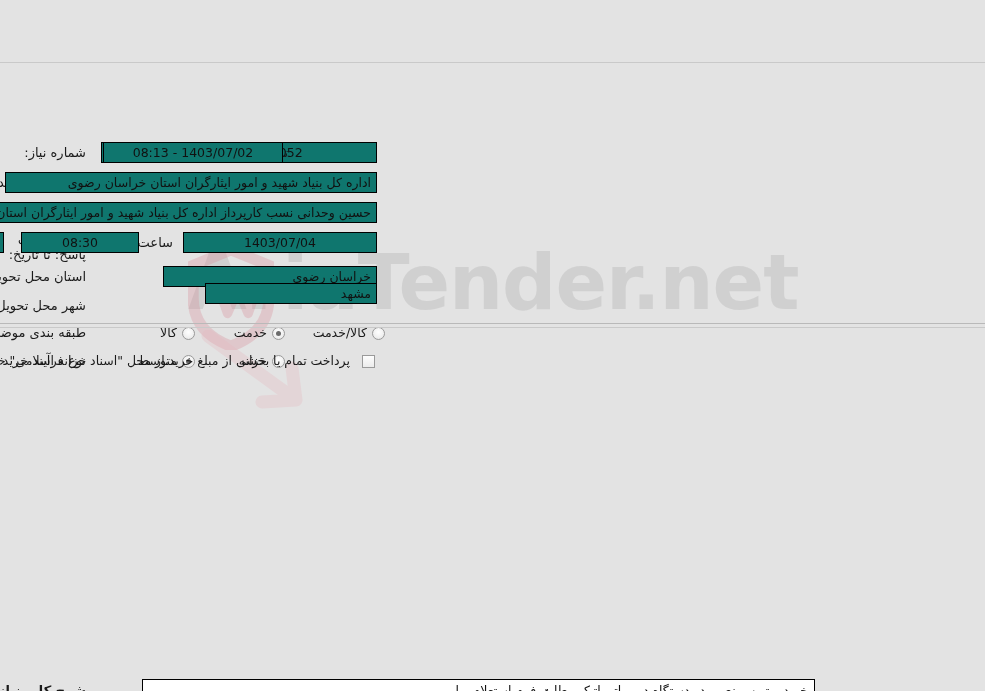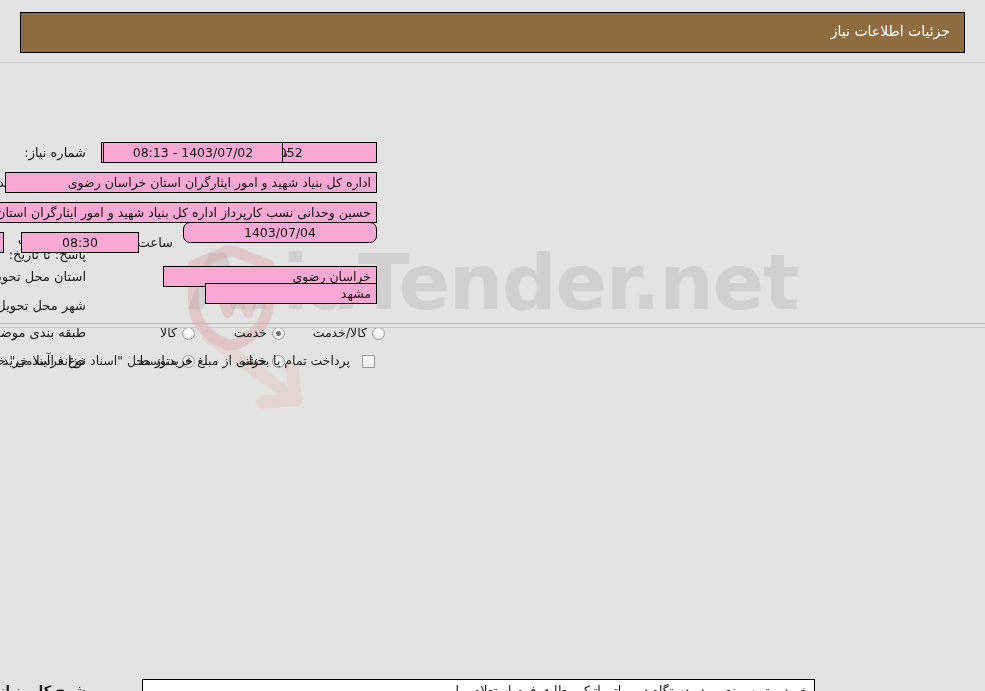--- a/index.html
+++ b/index.html
@@ -92,21 +92,21 @@
     color: #1a1a1a;
     white-space: nowrap;
     text-align: right;
   }
   .lbl-b { font-weight: bold; }
 
   
   .tb {
     position: absolute;
     box-sizing: border-box;
-    background: #f9a8d4;
+    background: #0f766e;
     border: 1px solid #000000;
     font-family: "DejaVu Sans", "Liberation Sans", sans-serif;
     font-size: 12.5px;
     color: #111;
     padding: 0 5px;
     line-height: 19px;
     height: 21px;
     white-space: nowrap;
     overflow: hidden;
     text-align: right;
@@ -170,40 +170,37 @@
     <div class="wm-text">AriaTender.net</div>
     <svg class="wm-shield" viewBox="0 0 100 120">
       <path d="M50 4 L94 22 L94 60 Q94 100 50 116 Q6 100 6 60 L6 22 Z" fill="none" stroke="#d98a96" stroke-width="13"></path>
       <path d="M34 44 L46 78 L58 50 L70 78 L82 44" fill="none" stroke="#d98a96" stroke-width="11" stroke-linejoin="round"></path>
     </svg>
     <svg class="wm-arrow" viewBox="0 0 120 90">
       <path d="M8 6 L96 70 M96 70 L62 72 M96 70 L92 38" fill="none" stroke="#e6b9c0" stroke-width="13" stroke-linecap="round"></path>
     </svg>
   </div>
 
-  <div class="title-bar">
-    <span class="title-text">جزئیات اطلاعات نیاز</span>
-  </div>
 
   <div class="panel layer" id="panel-top">
 
     <div class="lbl" style="right:899px; top:82px;">شماره نیاز:</div>
     <div class="tb center" style="right:608px; top:79px; width:276px;">1103005243000052</div>
 
     <div class="lbl" style="right:697px; top:82px;">تاریخ و ساعت اعلان عمومی:</div>
     <div class="tb center" style="right:702px; top:79px; width:180px; left:auto;">1403/07/02 - 08:13</div>
 
     <div class="lbl" style="right:899px; top:112px;">نام دستگاه خریدار:</div>
     <div class="tb" style="right:608px; top:109px; width:372px;">اداره کل بنیاد شهید و امور ایثارگران استان خراسان رضوی</div>
 
     <div class="lbl" style="right:899px; top:142px;">ایجاد کننده درخواست:</div>
     <div class="tb" style="right:608px; top:139px; width:483px;">حسین وحدانی نسب کارپرداز اداره کل بنیاد شهید و امور ایثارگران استان خراسان</div>
 
     <div class="lbl" style="right:899px; top:166px; width:78px; text-align:right; line-height:17px; white-space:normal;">مهلت ارسال پاسخ: تا تاریخ:</div>
-    <div class="tb center" style="right:608px; top:159px; width:194px;border-radius:7px;">1403/07/04</div>
+    <div class="tb center" style="right:608px; top:169px; width:194px;">1403/07/04</div>
     <div class="lbl" style="right:812px; top:172px;text-align:right;">ساعت</div>
     <div class="tb center" style="right:846px; top:169px; width:118px;">08:30</div>
     <div class="tb center" style="right:981px; top:169px; width:88px;">1</div>
 
     <div class="lbl" style="right:899px; top:206px;">استان محل تحویل:</div>
     <div class="tb" style="right:608px; top:203px; width:214px;">خراسان رضوی</div>
 
     <div class="lbl" style="right:899px; top:235px;">شهر محل تحویل:</div>
     <div class="tb" style="right:608px; top:220px; width:172px;">مشهد</div>
 

